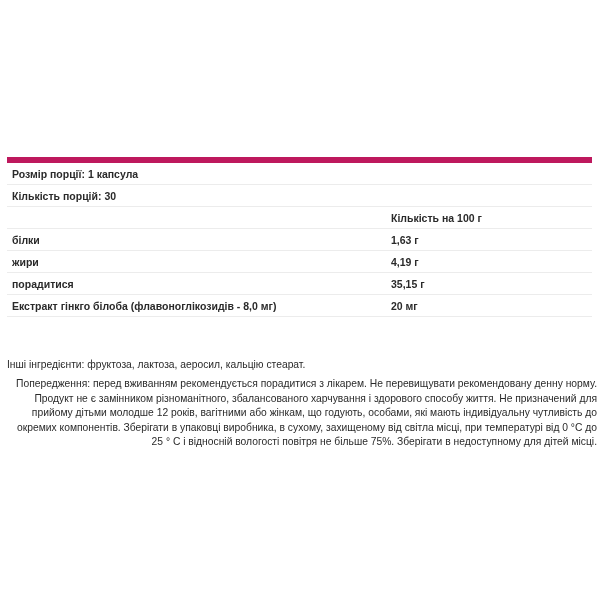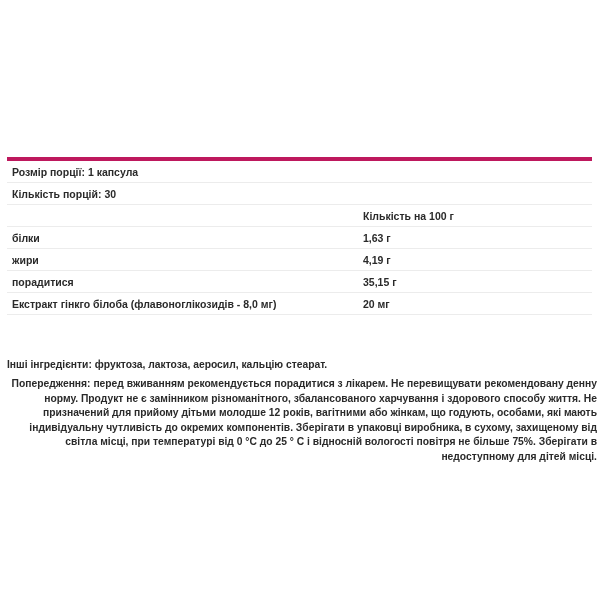--- a/index.html
+++ b/index.html
@@ -1,24 +1,24 @@
 <!DOCTYPE html>
 <html><head>
 <meta charset="utf-8">
 <style>
   html, body { margin:0; padding:0; background:#ffffff; }
   body { width:600px; height:600px; position:relative; overflow:hidden;
          font-family:"Liberation Sans", sans-serif; color:#222; }
-  .table { position:absolute; left:7px; top:157px; width:585px; border-top:4px solid #be185d; }
+  .table { position:absolute; left:7px; top:157px; width:585px; border-top:6px solid #be185d; }
   .row { height:21px; border-bottom:1px solid #ececec; display:flex; align-items:center;
          font-size:10.5px; font-weight:bold; color:#2a2a2a; }
   .cell-l { position:absolute; left:5px; }
   .row { position:relative; }
-  .cell-r { position:absolute; left:336px;padding-left:20px; }
-  .para { position:absolute; left:7px; width:590px; font-size:10.3px; font-weight:bold; color:#2a2a2a; line-height:14.5px; margin:0; }
+  .cell-r { position:absolute; left:364px;padding-left:20px; }
+  .para { position:absolute; left:7px; width:590px; font-size:10.3px; font-weight:normal; color:#2a2a2a; line-height:14.5px; margin:0; }
   #ingredients { top:358px; }
   #warning { top:377px;text-align:right; }
 </style>
 </head>
 <body>
 
 <div class="table">
   <div class="row">
     <span class="cell-l">Розмір порції: 1 капсула</span>
   </div>

